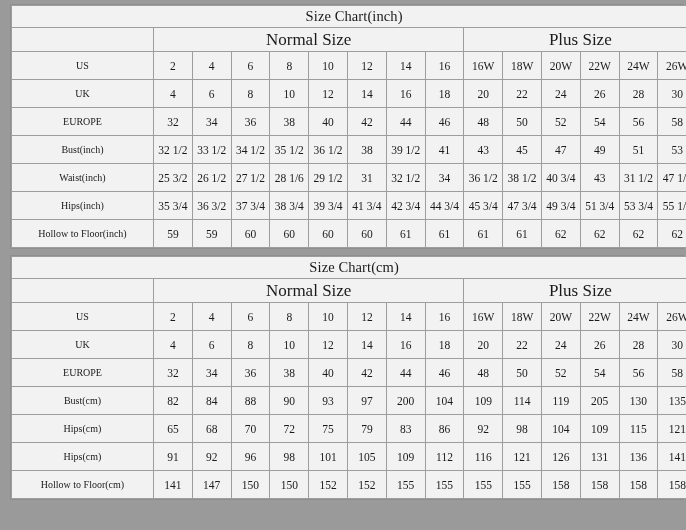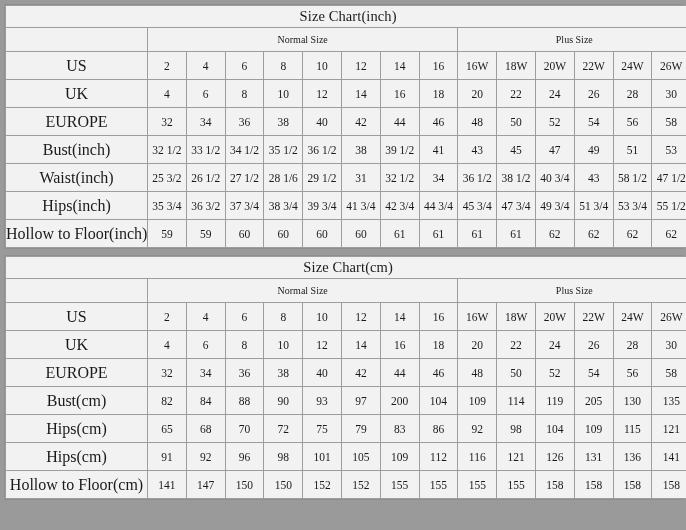--- a/index.html
+++ b/index.html
@@ -14,21 +14,21 @@
     color: #1a1a1a;
     overflow: hidden;
   }
   .page {
     width: 686px;
     height: 530px;
     display: flex;
     flex-direction: column;
     justify-content: flex-start;
     box-sizing: border-box;
-    padding: 4px 2px 2px 4px;
+    padding: 4px 2px 2px 10px;
   }
   .chart-block {
     background: #f2f2f2;
     border: 1px solid #8e8e8e;
     box-sizing: border-box;
     margin: 0 0 6px 0;
   }
   table.size-table {
     border-collapse: collapse;
     width: 100%;
@@ -45,28 +45,28 @@
     padding: 0;
   }
   .title-row td {
     border: none;
     border-bottom: 1px solid #9d9d9d;
     font-size: 14.5px;
     height: 21px;
     letter-spacing: 0.1px;
   }
   .group-row td {
-    font-size: 10px;
+    font-size: 17px;
     height: 23px;
   }
   .group-row td.blank {
     background: #f2f2f2;
   }
   .label-cell {
-    font-size: 16px;
+    font-size: 10px;
     padding: 0 4px;
     white-space: nowrap;
   }
   .data-cell {
     font-size: 11.5px;
   }
   .row-h {
     height: 28px;
   }
   .row-h-cm {
@@ -188,21 +188,21 @@
           <td class="data-cell">27 1/2</td>
           <td class="data-cell">28 1/6</td>
           <td class="data-cell">29 1/2</td>
           <td class="data-cell">31</td>
           <td class="data-cell">32 1/2</td>
           <td class="data-cell">34</td>
           <td class="data-cell">36 1/2</td>
           <td class="data-cell">38 1/2</td>
           <td class="data-cell">40 3/4</td>
           <td class="data-cell">43</td>
-          <td class="data-cell">58 1/2</td>
+          <td class="data-cell">31 1/2</td>
           <td class="data-cell">47 1/2</td>
         </tr>
 
         <tr class="row-h">
           <td class="label-cell">Hips(inch)</td>
           <td class="data-cell">35 3/4</td>
           <td class="data-cell">36 3/2</td>
           <td class="data-cell">37 3/4</td>
           <td class="data-cell">38 3/4</td>
           <td class="data-cell">39 3/4</td>

